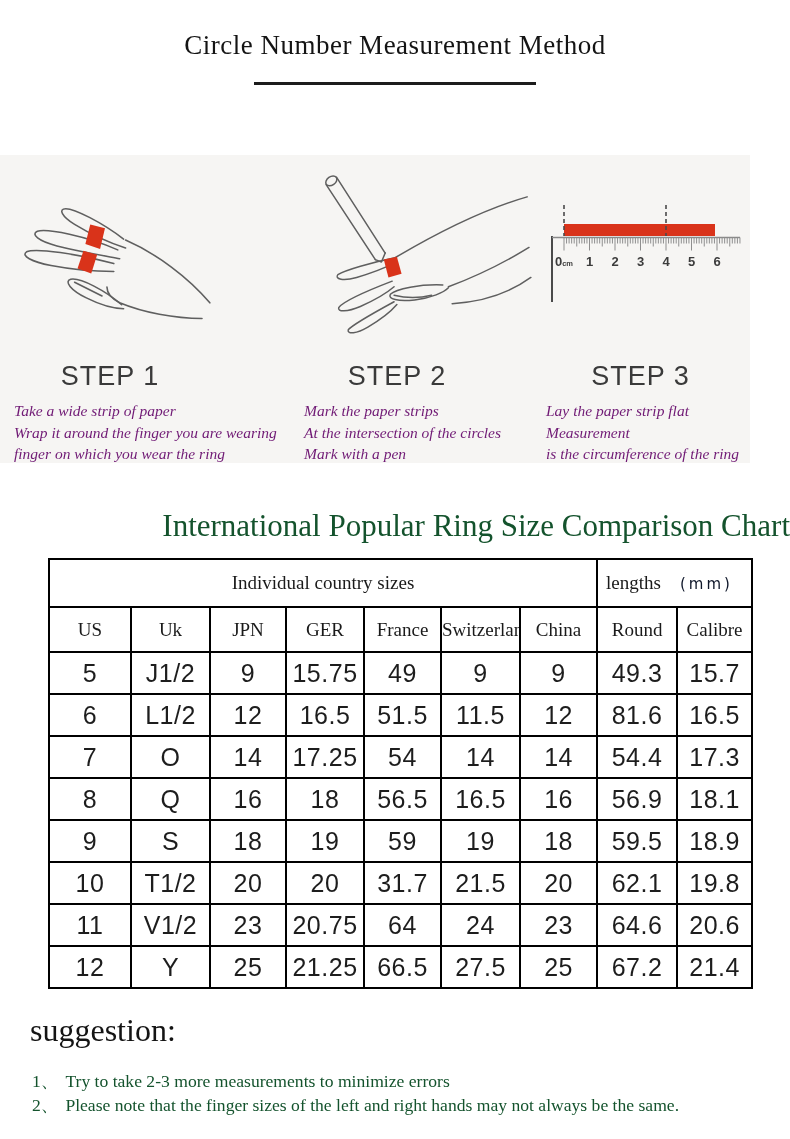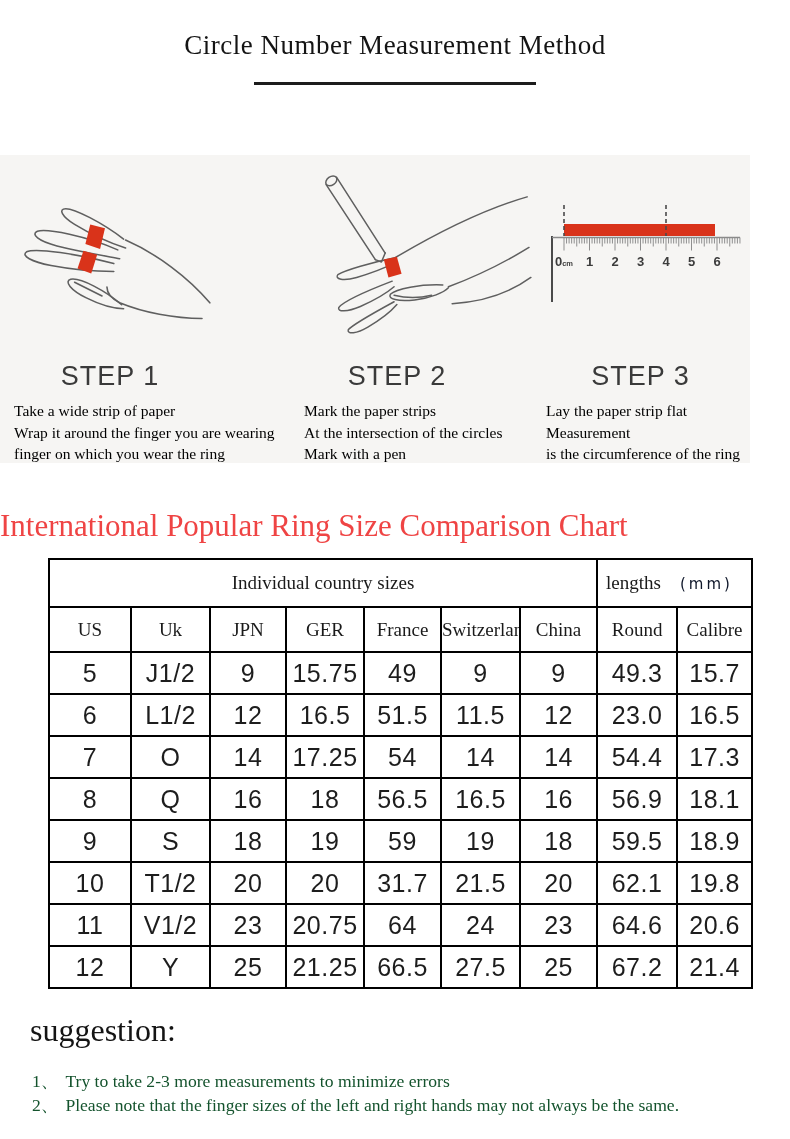--- a/index.html
+++ b/index.html
@@ -20,38 +20,38 @@
   .c3{width:212px;}
   .illo{height:206px;overflow:hidden;}
   .c1 .illo svg{margin:30px 0 0 6px;}
   .c2 .illo svg{margin:10px 0 0 8px;}
   .c3 .illo svg{margin:48px 0 0 6px;}
   .step-label{font-family:"Liberation Sans", sans-serif;font-size:27px;color:#3a3a3a;
               letter-spacing:1px;text-align:center;}
   .c1 .step-label{width:220px;}
   .c2 .step-label{width:210px;}
   .c3 .step-label{width:205px;}
-  .step-lines{margin-top:8px;font-size:15.5px;line-height:21.5px;color:#000000;}
+  .step-lines{margin-top:8px;font-size:15.5px;line-height:21.5px;color:#701a75;font-style:italic;}
   .c1 .step-lines{padding-left:14px;}
   .c2 .step-lines{padding-left:12px;}
   .c3 .step-lines{padding-left:8px;}
 
   
   .hand-stroke{fill:none;stroke:#5f5f5f;stroke-width:1.6;stroke-linecap:round;stroke-linejoin:round;}
   .red-fill{fill:var(--red,#d9331a);}
   .ruler-frame{fill:none;stroke:#4a4a4a;stroke-width:2;stroke-linecap:square;}
   .ruler-line{fill:none;stroke:#8a8a8a;stroke-width:1.4;}
   #ruler-ticks line{stroke:#8f8f8f;stroke-width:1;}
   .ruler-num text, .ruler-num{font-family:"Liberation Sans", sans-serif;font-size:13px;
               font-weight:bold;fill:#3c3c3c;text-anchor:middle;}
   .dash-marker{stroke:#4a4a4a;stroke-width:1.6;stroke-dasharray:4 3;fill:none;}
 
   
-  .chart-title{position:absolute;top:508px;left:0;width:790px;text-align:left;
-               font-size:31px;color:#ef4444;}
+  .chart-title{position:absolute;top:508px;left:0;width:790px;text-align:right;
+               font-size:31px;color:#14532d;}
   table.size-table{position:absolute;top:558px;left:48px;width:703px;border-collapse:collapse;
                    table-layout:fixed;}
   .size-table th,.size-table td{border:2px solid #000;font-weight:normal;text-align:center;
                    padding:0;overflow:hidden;white-space:nowrap;}
   .size-table thead tr.group-row th{height:46px;font-size:19px;}
   .size-table thead tr.col-row th{height:43px;font-size:19px;}
   .size-table thead th.th-small{font-size:13px;}
   .size-table tbody td{height:40px;font-family:"Liberation Sans", sans-serif;font-size:25px;
                    color:#1d1d1d;letter-spacing:.5px;}
   th.lengths-cell{text-align:left;padding-left:8px;}
@@ -272,21 +272,21 @@
           <td>15.7</td>
         </tr>
         <tr>
           <td>6</td>
           <td>L1/2</td>
           <td>12</td>
           <td>16.5</td>
           <td>51.5</td>
           <td>11.5</td>
           <td>12</td>
-          <td>23.0</td>
+          <td>81.6</td>
           <td>16.5</td>
         </tr>
         <tr>
           <td>7</td>
           <td>O</td>
           <td>14</td>
           <td>17.25</td>
           <td>54</td>
           <td>14</td>
           <td>14</td>

